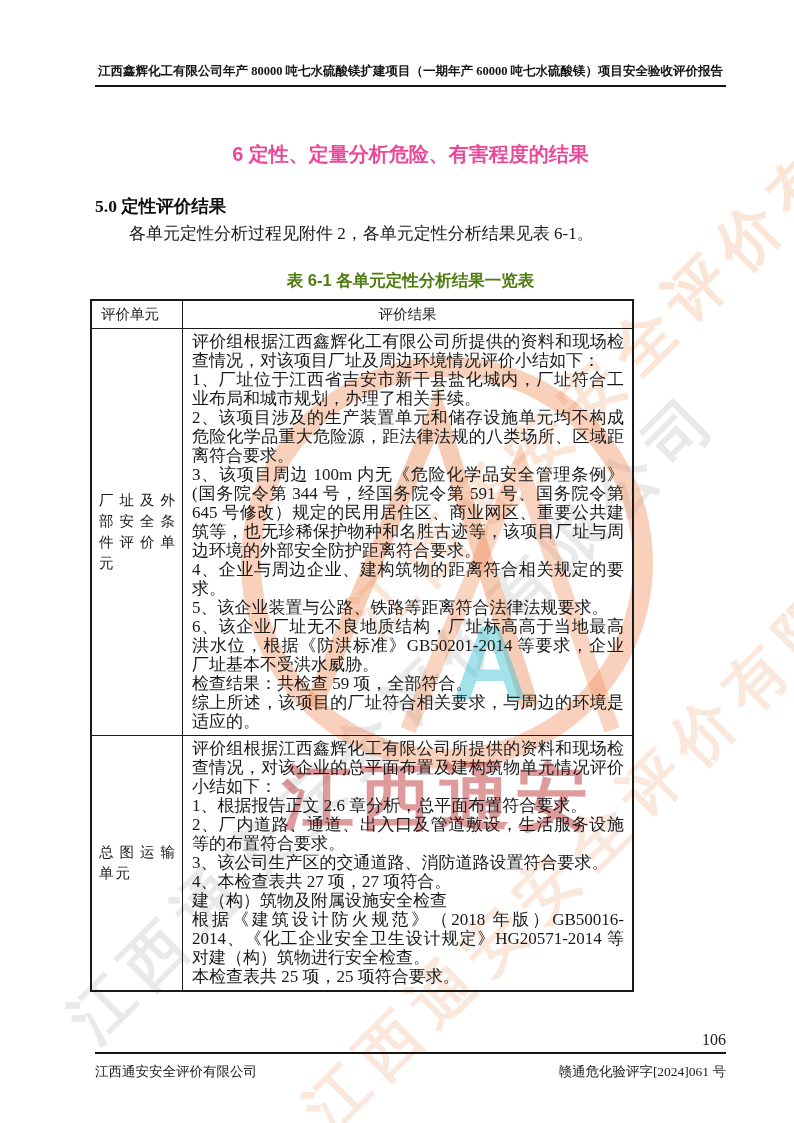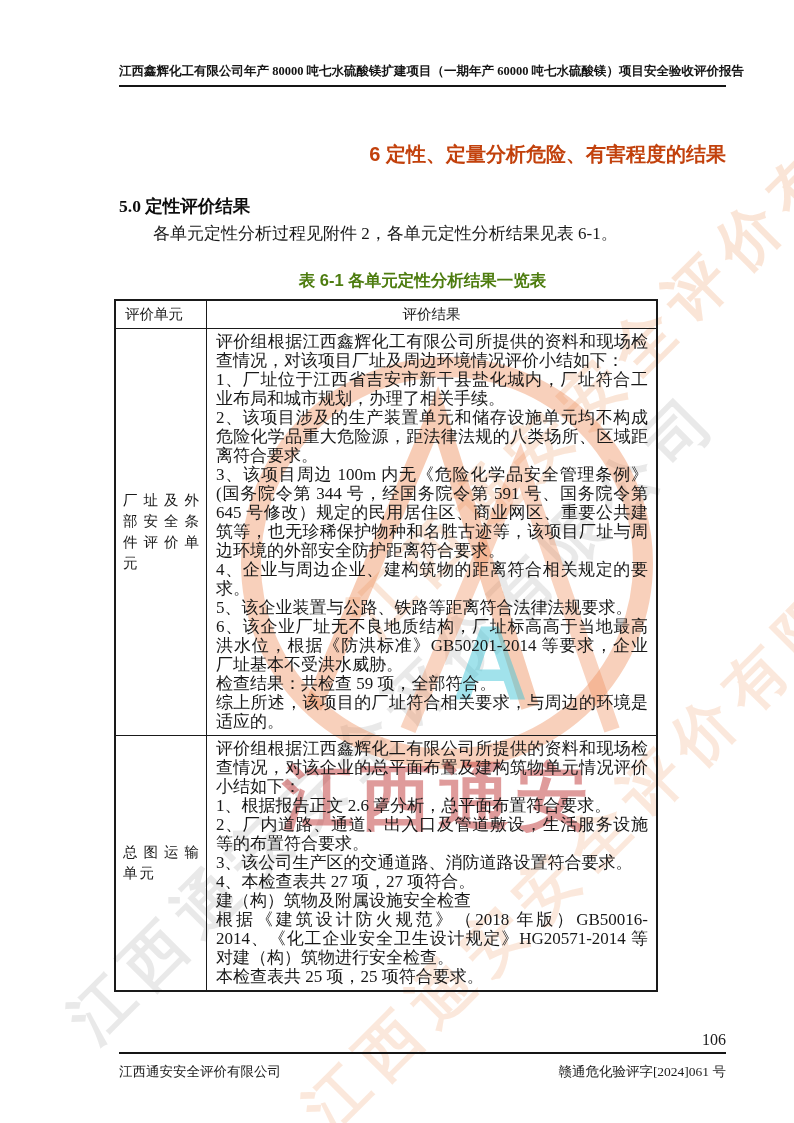--- a/index.html
+++ b/index.html
@@ -15,33 +15,33 @@
 
   
   .watermark {
     position: absolute; inset: 0;
     z-index: 0;
     pointer-events: none;
   }
   .watermark text { font-family: "Liberation Sans", "DejaVu Sans", sans-serif; font-weight: bold; }
 
   
-  .content { position: relative; z-index: 1; margin-left: 24px; }
+  .content { position: relative; z-index: 1; }
 
   .doc-header { margin: 0 68px 0 95px; padding-top: 62px; }
   .hdr-text {
     font-size: 12.5px; font-weight: 600; text-align: center;
     line-height: 18px; color: #151515; white-space: nowrap;
   }
   .hdr-rule { border-bottom: 2.5px solid #151515; margin-top: 5px; }
 
   .chapter-title {
     margin: 54px 68px 0 95px;
     font-family: "Liberation Sans", "DejaVu Sans", sans-serif;
-    font-weight: bold; font-size: 20px; text-align: right; color: #c2410c;
+    font-weight: bold; font-size: 20px; text-align: center; color: #ec4899;
   }
   .section-title {
     margin: 26px 68px 0 95px;
     font-weight: bold; font-size: 17.5px; color: #0d0d0d;
   }
   .body-para {
     margin: 11px 68px 0 95px;
     font-size: 17px; line-height: 32px;
     text-align: justify; text-indent: 2em; color: #181818;
   }

